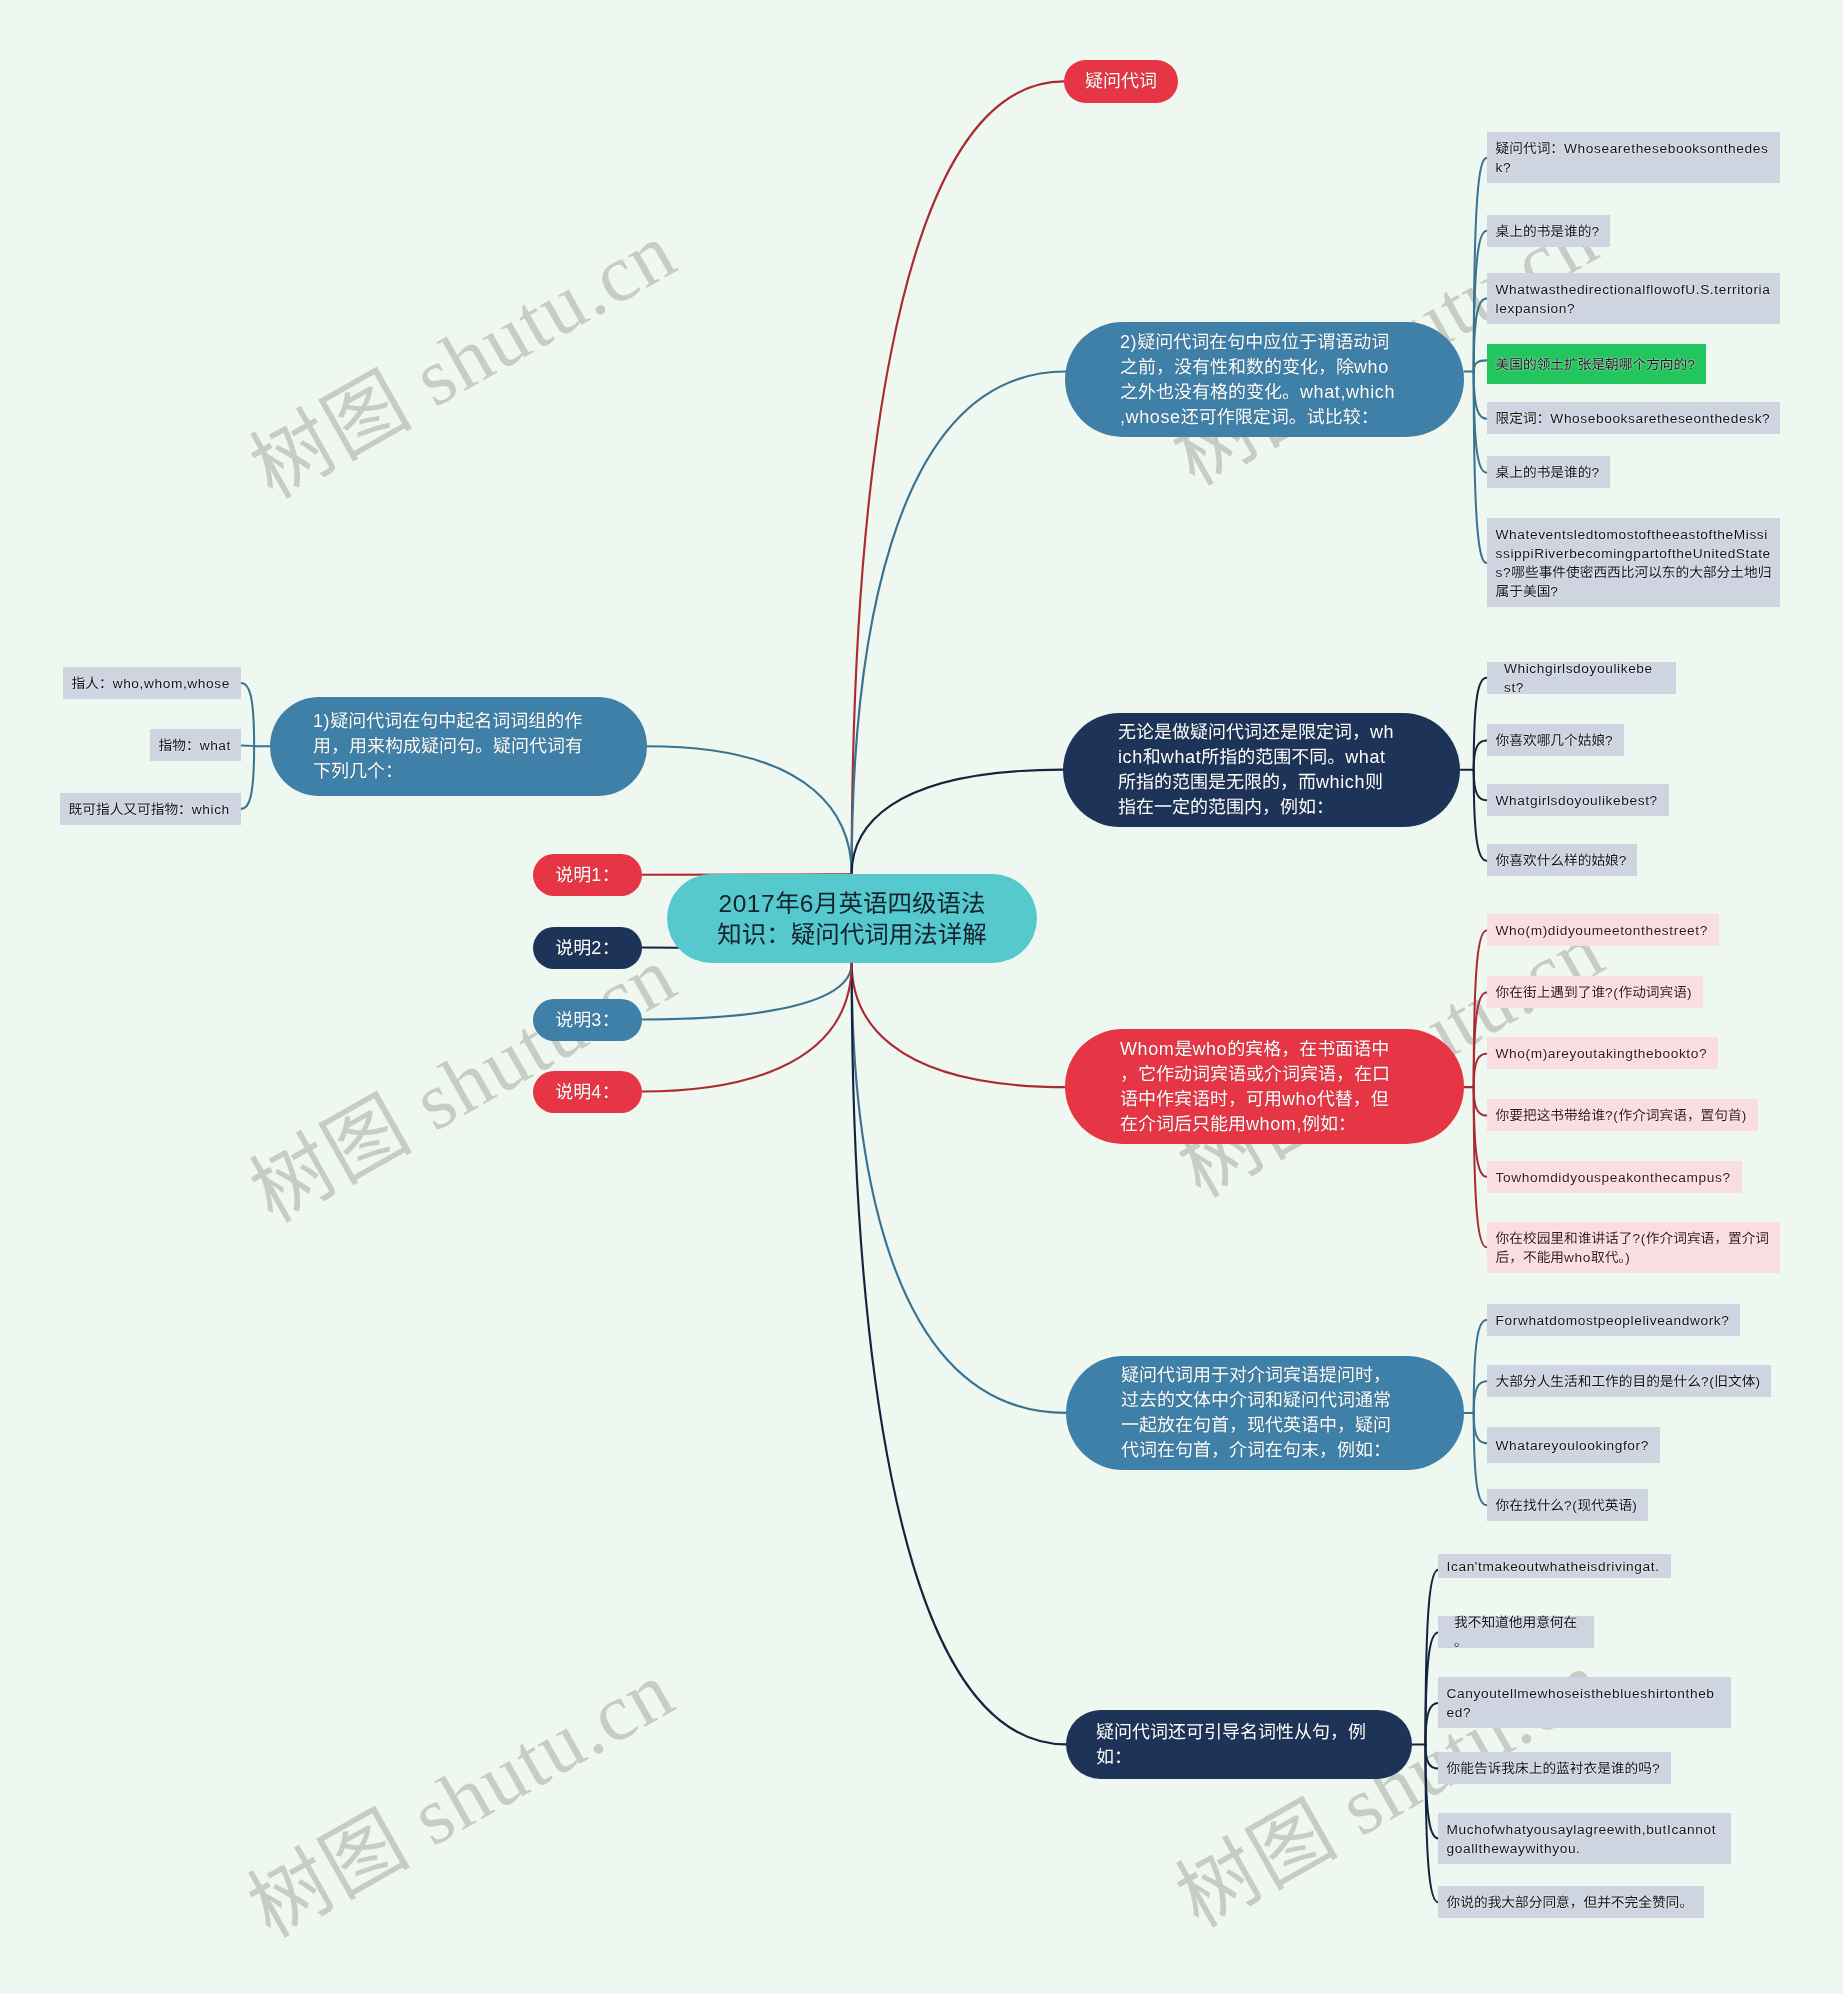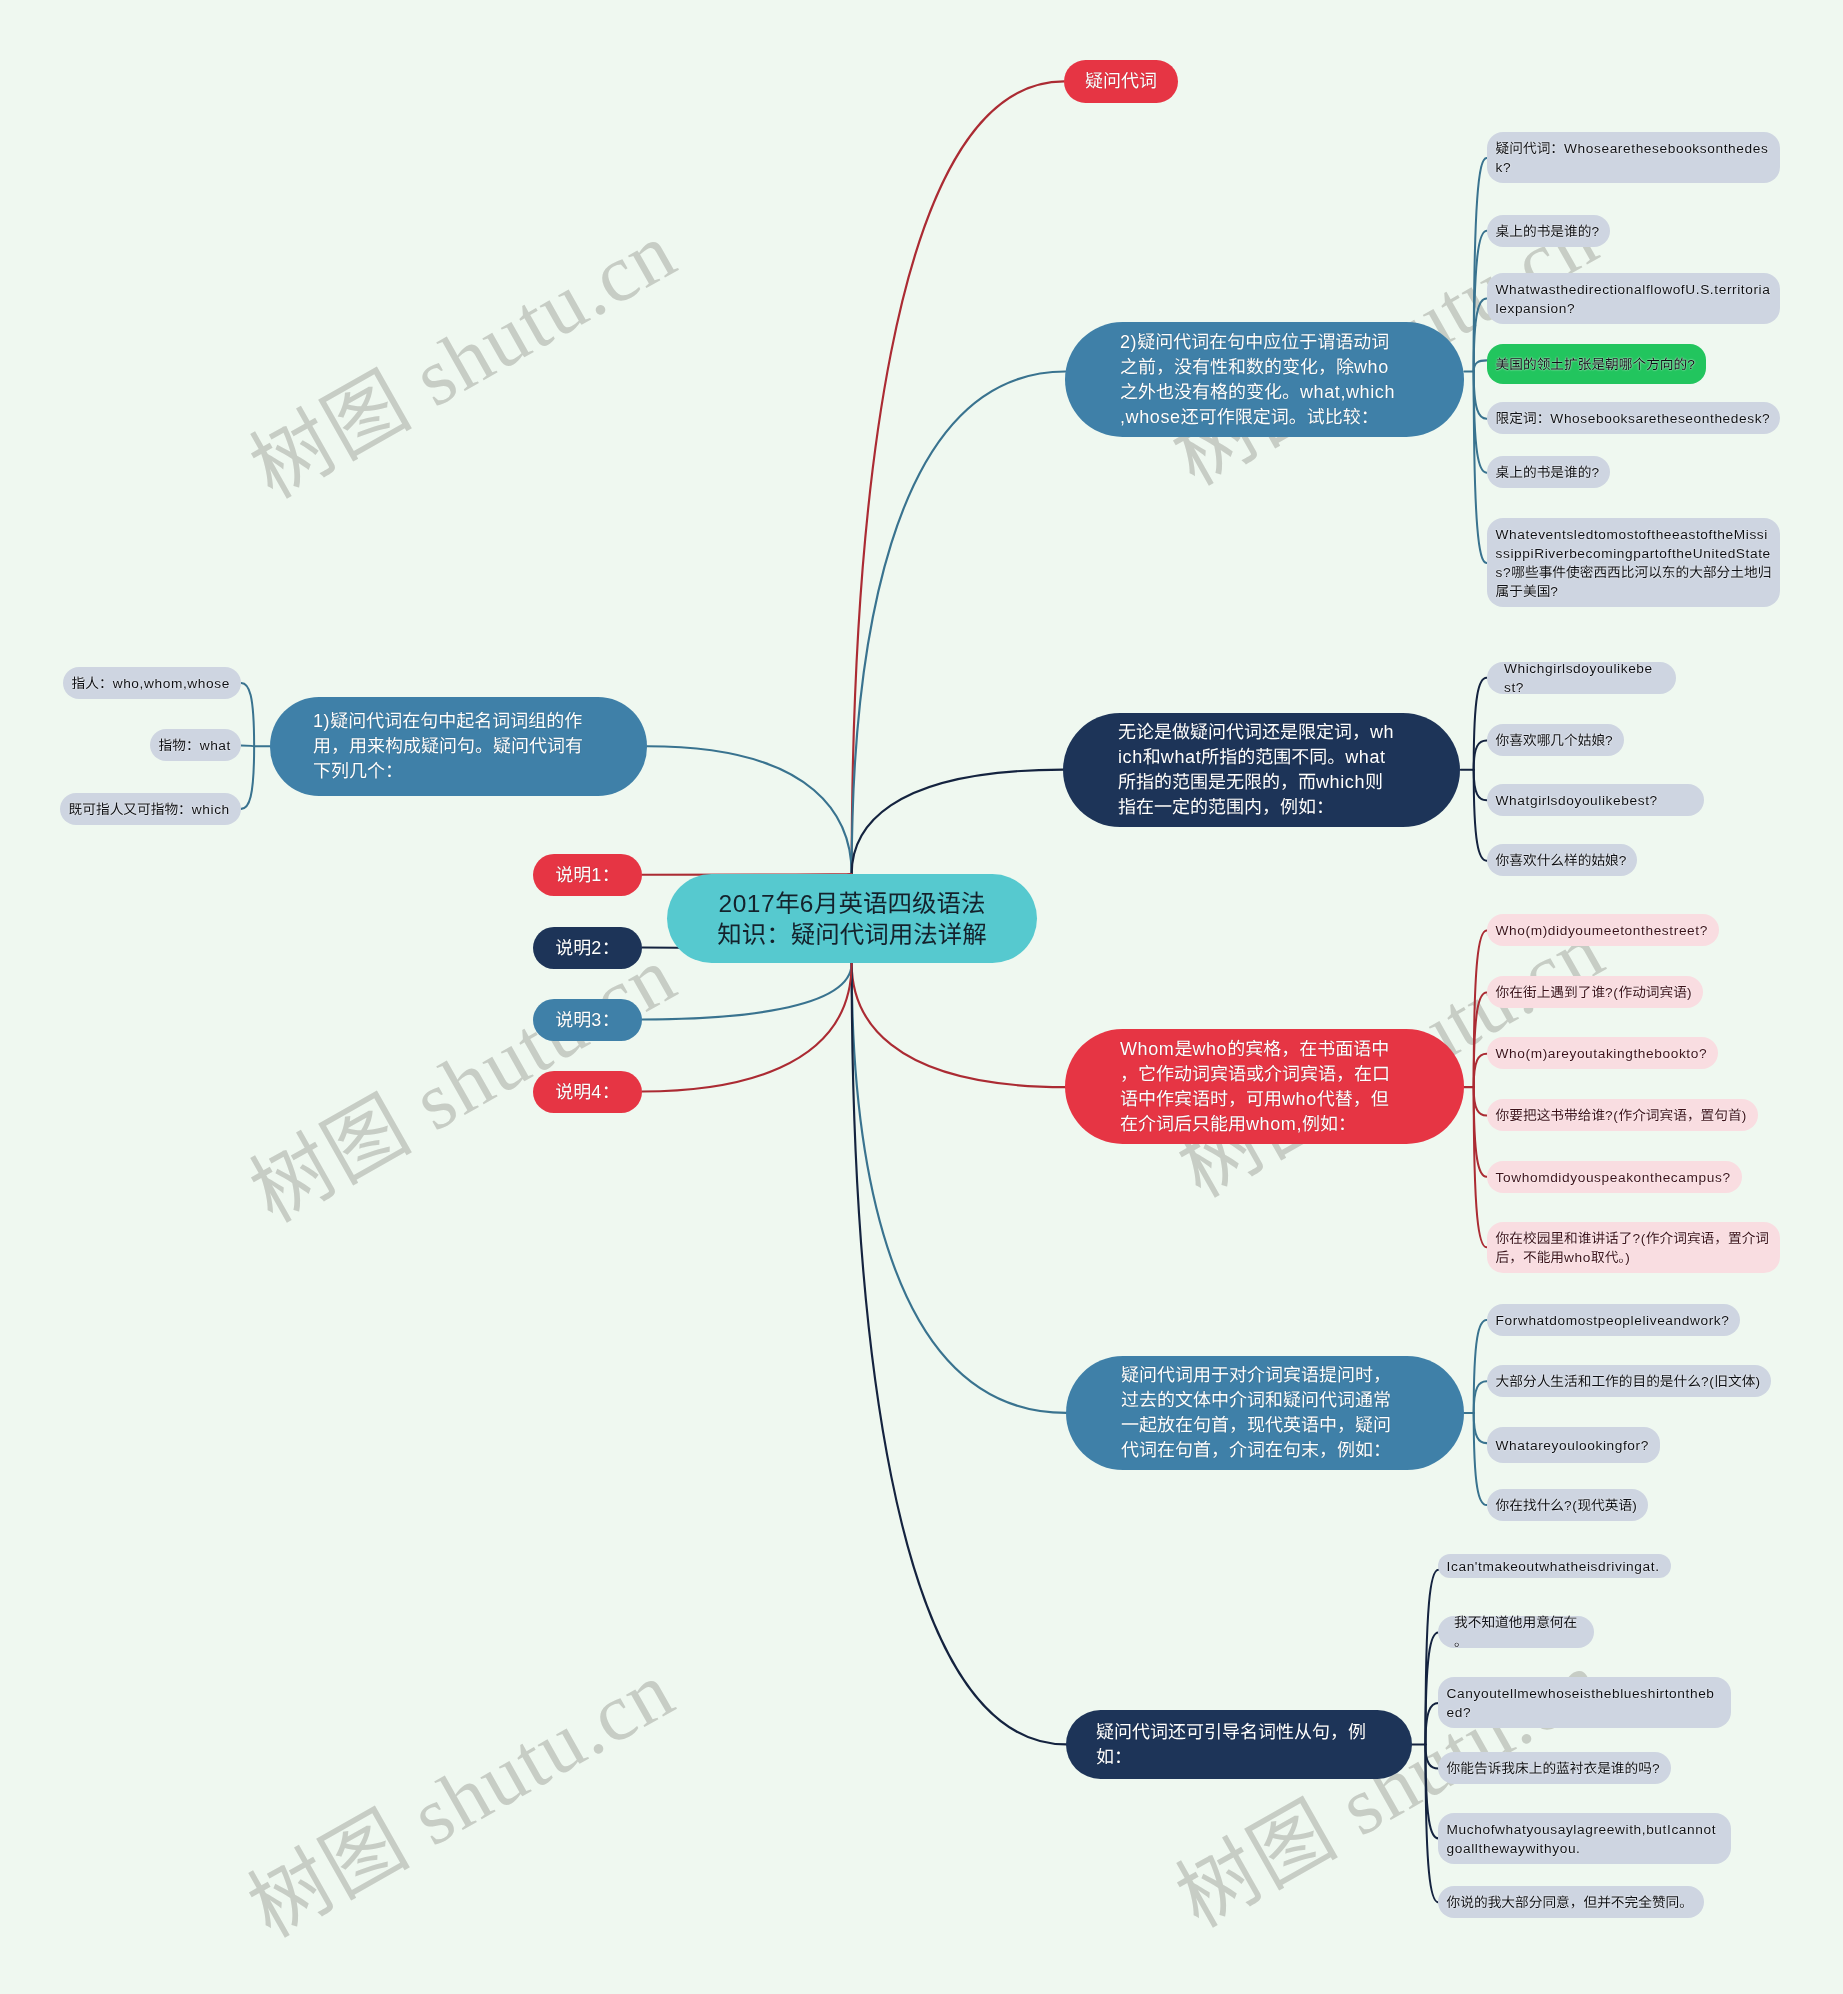--- a/index.html
+++ b/index.html
@@ -10,21 +10,21 @@
 #wm{position:absolute;left:0;top:0;width:1843px;height:1995px;overflow:hidden;}
 .wm{position:absolute;white-space:nowrap;font-family:"Liberation Serif","DejaVu Serif",serif;
   color:#c7cdc5;transform-origin:0 0;user-select:none;letter-spacing:1.4px;}
 #links{position:absolute;left:0;top:0;}
 .node{position:absolute;box-sizing:border-box;display:flex;align-items:center;white-space:normal;
   word-break:break-all;overflow-wrap:anywhere;line-break:anywhere;justify-content:center;}
 .node>span{display:block;width:100%;}
 .root{border-radius:45px;text-align:center;justify-content:center;}
 .mainnode{color:#fff;}
 .pill{color:#fff;text-align:center;justify-content:center;}
-.leaf{border-radius:16px;text-shadow:0 0 1.2px rgba(255,255,255,.95),0 0 2.2px rgba(255,255,255,.6);}
+.leaf{border-radius:0;text-shadow:0 0 1.2px rgba(255,255,255,.95),0 0 2.2px rgba(255,255,255,.6);}
 .mainnode,.pill{text-shadow:0 0 1px rgba(0,0,0,.35);}
 .lat{letter-spacing:0.6px;}
 </style>
 </head>
 <body style="background: rgb(239, 248, 240);">
 
 <div id="stage">
   <div id="wm">
       <div class="wm" style="left: 226px; top: 418px; font-size: 81px; color: rgb(199, 205, 197); transform: rotate(-29.5deg);">树图 shutu.cn</div>
       <div class="wm" style="left: 1148px; top: 405px; font-size: 81px; color: rgb(199, 205, 197); transform: rotate(-29.5deg);">树图 shutu.cn</div>
@@ -148,21 +148,21 @@
       </div>
       <div class="node leaf" style="left: 1487px; top: 518px; width: 293px; height: 89px; background: rgb(206, 213, 225); color: rgb(13, 15, 20); font-size: 13.7px; line-height: 19px; padding: 0px 8.6px; text-align: left;">
         <span><span class="lat">WhateventsledtomostoftheeastoftheMississippiRiverbecomingpartoftheUnitedStates?</span>哪些事件使密西西比河以东的大部分土地归属于美国<span class="lat">?</span></span>
       </div>
       <div class="node leaf" style="left: 1487px; top: 662px; width: 189px; height: 32px; background: rgb(206, 213, 225); color: rgb(13, 15, 20); font-size: 13.7px; line-height: 19px; padding: 0px 17px; text-align: left;">
         <span><span class="lat">Whichgirlsdoyoulikebest?</span></span>
       </div>
       <div class="node leaf" style="left: 1487px; top: 724px; width: 137px; height: 32px; background: rgb(206, 213, 225); color: rgb(13, 15, 20); font-size: 13.7px; line-height: 19px; padding: 0px 8.6px; text-align: left;">
         <span>你喜欢哪几个姑娘<span class="lat">?</span></span>
       </div>
-      <div class="node leaf" style="left: 1487px; top: 784px; width: 217px; height: 32px; background: rgb(206, 213, 225); color: rgb(13, 15, 20); font-size: 13.7px; line-height: 19px; padding: 0px 8.6px; text-align: left;">
+      <div class="node leaf" style="left: 1487px; top: 784px; width: 182px; height: 32px; background: rgb(206, 213, 225); color: rgb(13, 15, 20); font-size: 13.7px; line-height: 19px; padding: 0px 8.6px; text-align: left;">
         <span><span class="lat">Whatgirlsdoyoulikebest?</span></span>
       </div>
       <div class="node leaf" style="left: 1487px; top: 844px; width: 150px; height: 32px; background: rgb(206, 213, 225); color: rgb(13, 15, 20); font-size: 13.7px; line-height: 19px; padding: 0px 8.6px; text-align: left;">
         <span>你喜欢什么样的姑娘<span class="lat">?</span></span>
       </div>
       <div class="node leaf" style="left: 1487px; top: 914px; width: 232px; height: 32px; background: rgb(249, 221, 225); color: rgb(60, 16, 24); font-size: 13.7px; line-height: 19px; padding: 0px 8.6px; text-align: left;">
         <span><span class="lat">Who(m)didyoumeetonthestreet?</span></span>
       </div>
       <div class="node leaf" style="left: 1487px; top: 976px; width: 216px; height: 32px; background: rgb(249, 221, 225); color: rgb(60, 16, 24); font-size: 13.7px; line-height: 19px; padding: 0px 8.6px; text-align: left;">
         <span>你在街上遇到了谁<span class="lat">?(</span>作动词宾语<span class="lat">)</span></span>

